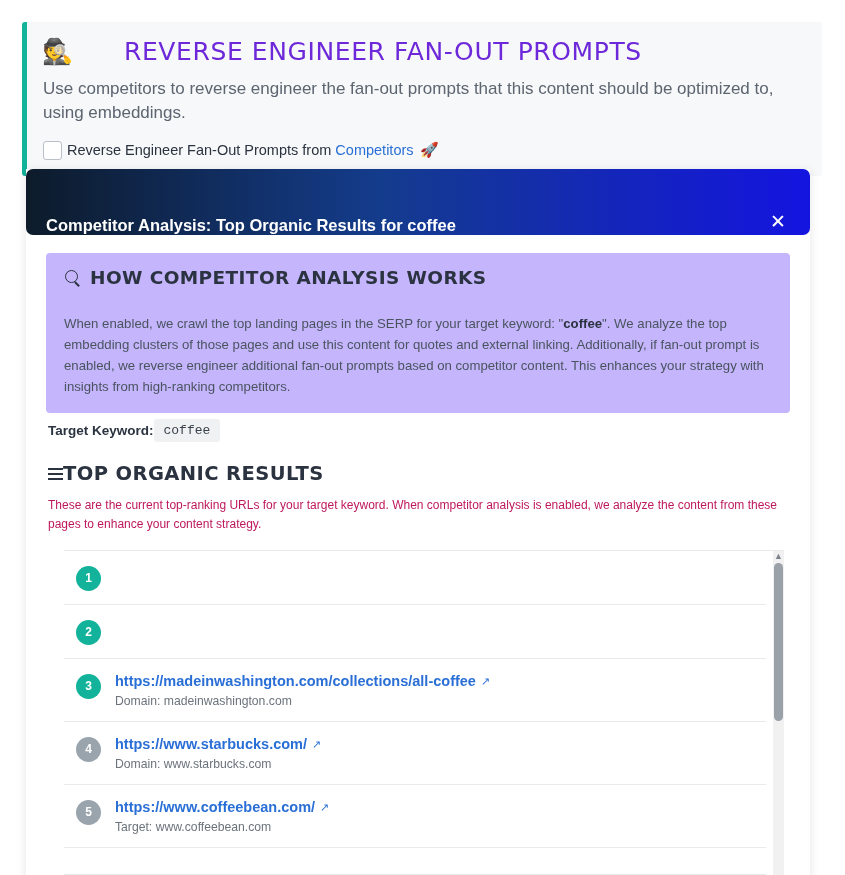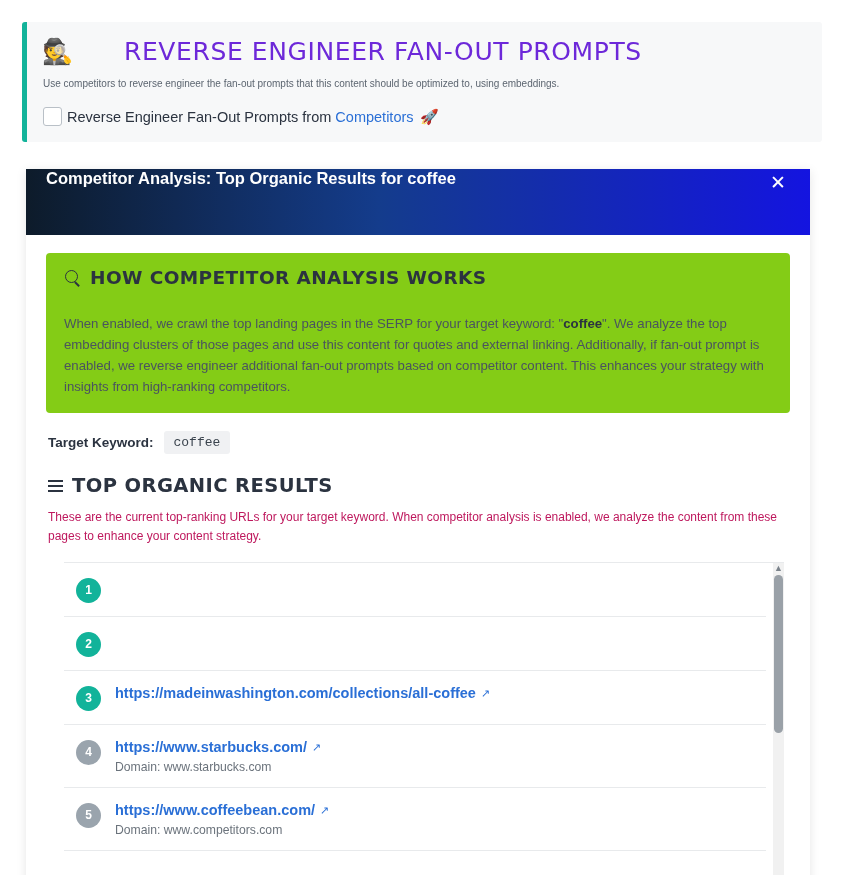--- a/index.html
+++ b/index.html
@@ -46,21 +46,21 @@
     font-size: 25px;
     font-weight: normal;
     letter-spacing: 0.6px;
     color: #6d28d9;
     text-transform: uppercase;
     font-family: "DejaVu Sans", sans-serif;
     margin-left: 39px;
   }
   .re-sub {
     margin-top: 11px;
-    font-size: 10px;
+    font-size: 17px;
     color: #5c6570;
     line-height: 1.4;
   }
   .re-check-row {
     margin-top: 16px;
     display: flex;
     align-items: center;
     gap: 5px;
   }
   .re-checkbox {
@@ -91,44 +91,45 @@
     top: 169px;
     width: 784px;
     background: #ffffff;
     box-shadow: 0 2px 10px rgba(0,0,0,0.10);
     overflow: hidden;
   }
   .modal-header {
     height: 66px;
     background: linear-gradient(90deg, #0d1b2a 0%, #143c8c 45%, #1414e0 100%);
     display: flex;
-    align-items: flex-start;
+    align-items: flex-end;
     justify-content: space-between;
     padding: 0 18px 0 20px;
+    border-radius: 7px;
   }
   .modal-header-title {
     color: #ffffff;
     font-size: 16.5px;
     font-weight: bold;
   }
   .modal-close {
     color: #ffffff;
     font-size: 19px;
     line-height: 1;
     cursor: pointer;
     padding: 4px 6px;
   }
   .modal-body {
     padding: 18px 20px 0 20px;
     background: #fff;
   }
 
   
   .info-box {
-    background: #84cc16;
+    background: #c4b5fd;
     border-radius: 4px;
     padding: 14px 18px 16px 18px;
   }
   .info-title-row {
     display: flex;
     align-items: center;
     gap: 9px;
   }
   .search-glyph {
     width: 17px;
@@ -167,43 +168,41 @@
     font-size: 13.2px;
     line-height: 1.58;
     color: #4a545f;
   }
   .info-text b { color: #2b3340; }
 
   
   .kw-row {
     display: flex;
     align-items: center;
-    gap: 10px;
-    margin-top: 18px;
+    margin-top: 6px;
     padding-left: 2px;
   }
   .kw-label {
     font-size: 13.5px;
     font-weight: bold;
     color: #2b3340;
   }
   .kw-chip {
     background: #f0f1f3;
     border-radius: 3px;
     padding: 4px 10px;
     font-family: "Liberation Mono", monospace;
     font-size: 13px;
     color: #3a434d;
   }
 
   
   .res-title-row {
     display: flex;
     align-items: center;
-    gap: 9px;
     margin-top: 20px;
     padding-left: 2px;
   }
   .list-glyph {
     width: 15px;
     height: 12px;
     display: flex;
     flex-direction: column;
     justify-content: space-between;
   }
@@ -374,34 +373,35 @@
           <div class="res-item">
             <span class="res-badge badge-top">1</span>
           </div>
           <div class="res-item">
             <span class="res-badge badge-top">2</span>
           </div>
           <div class="res-item">
             <span class="res-badge badge-top">3</span>
             <div>
               <div><a class="res-url" href="#">https://madeinwashington.com/collections/all-coffee</a><span class="ext-icon">↗</span></div>
+              <div class="res-domain">Domain: madeinwashington.com</div>
             </div>
           </div>
           <div class="res-item">
             <span class="res-badge badge-rest">4</span>
             <div>
               <div><a class="res-url" href="#">https://www.starbucks.com/</a><span class="ext-icon">↗</span></div>
               <div class="res-domain">Domain: www.starbucks.com</div>
             </div>
           </div>
           <div class="res-item">
             <span class="res-badge badge-rest">5</span>
             <div>
               <div><a class="res-url" href="#">https://www.coffeebean.com/</a><span class="ext-icon">↗</span></div>
-              <div class="res-domain">Domain: www.competitors.com</div>
+              <div class="res-domain">Target: www.coffeebean.com</div>
             </div>
           </div>
           <div class="res-item"></div>
         </div>
       <div class="scrollbar-track">
         <div class="scrollbar-arrow">▲</div>
         <div class="scrollbar-thumb"></div>
       </div>
     </div>
 

